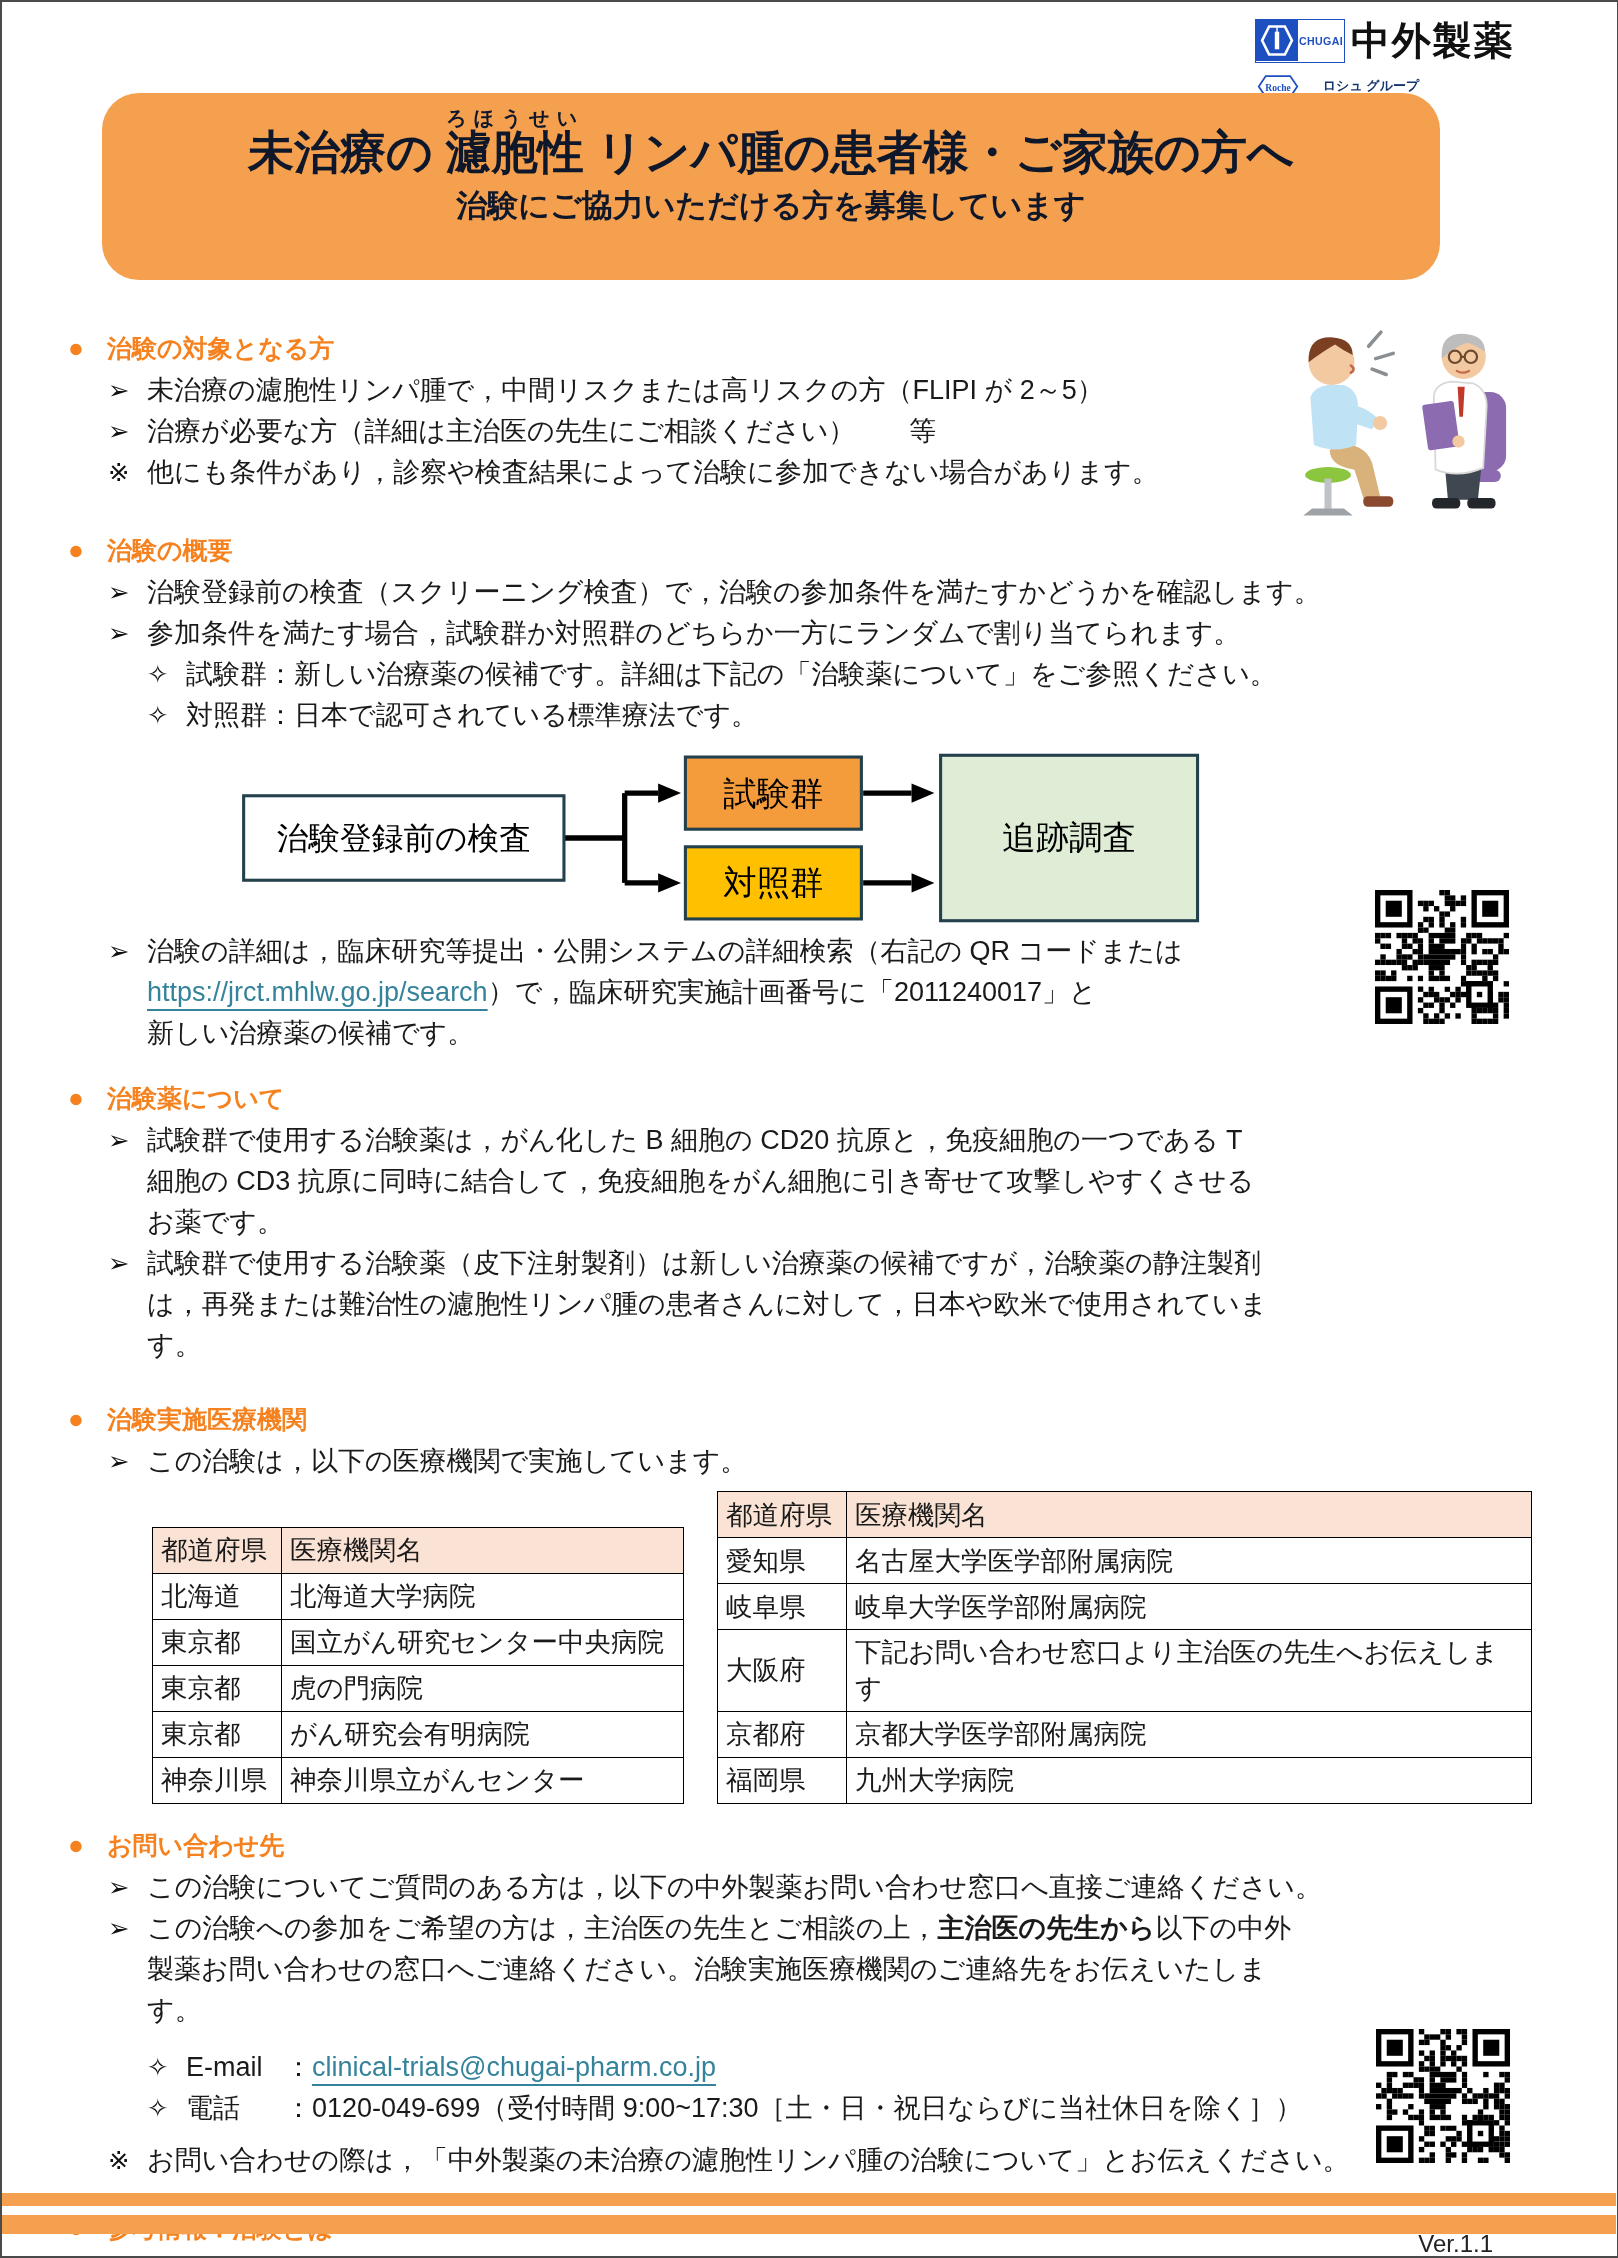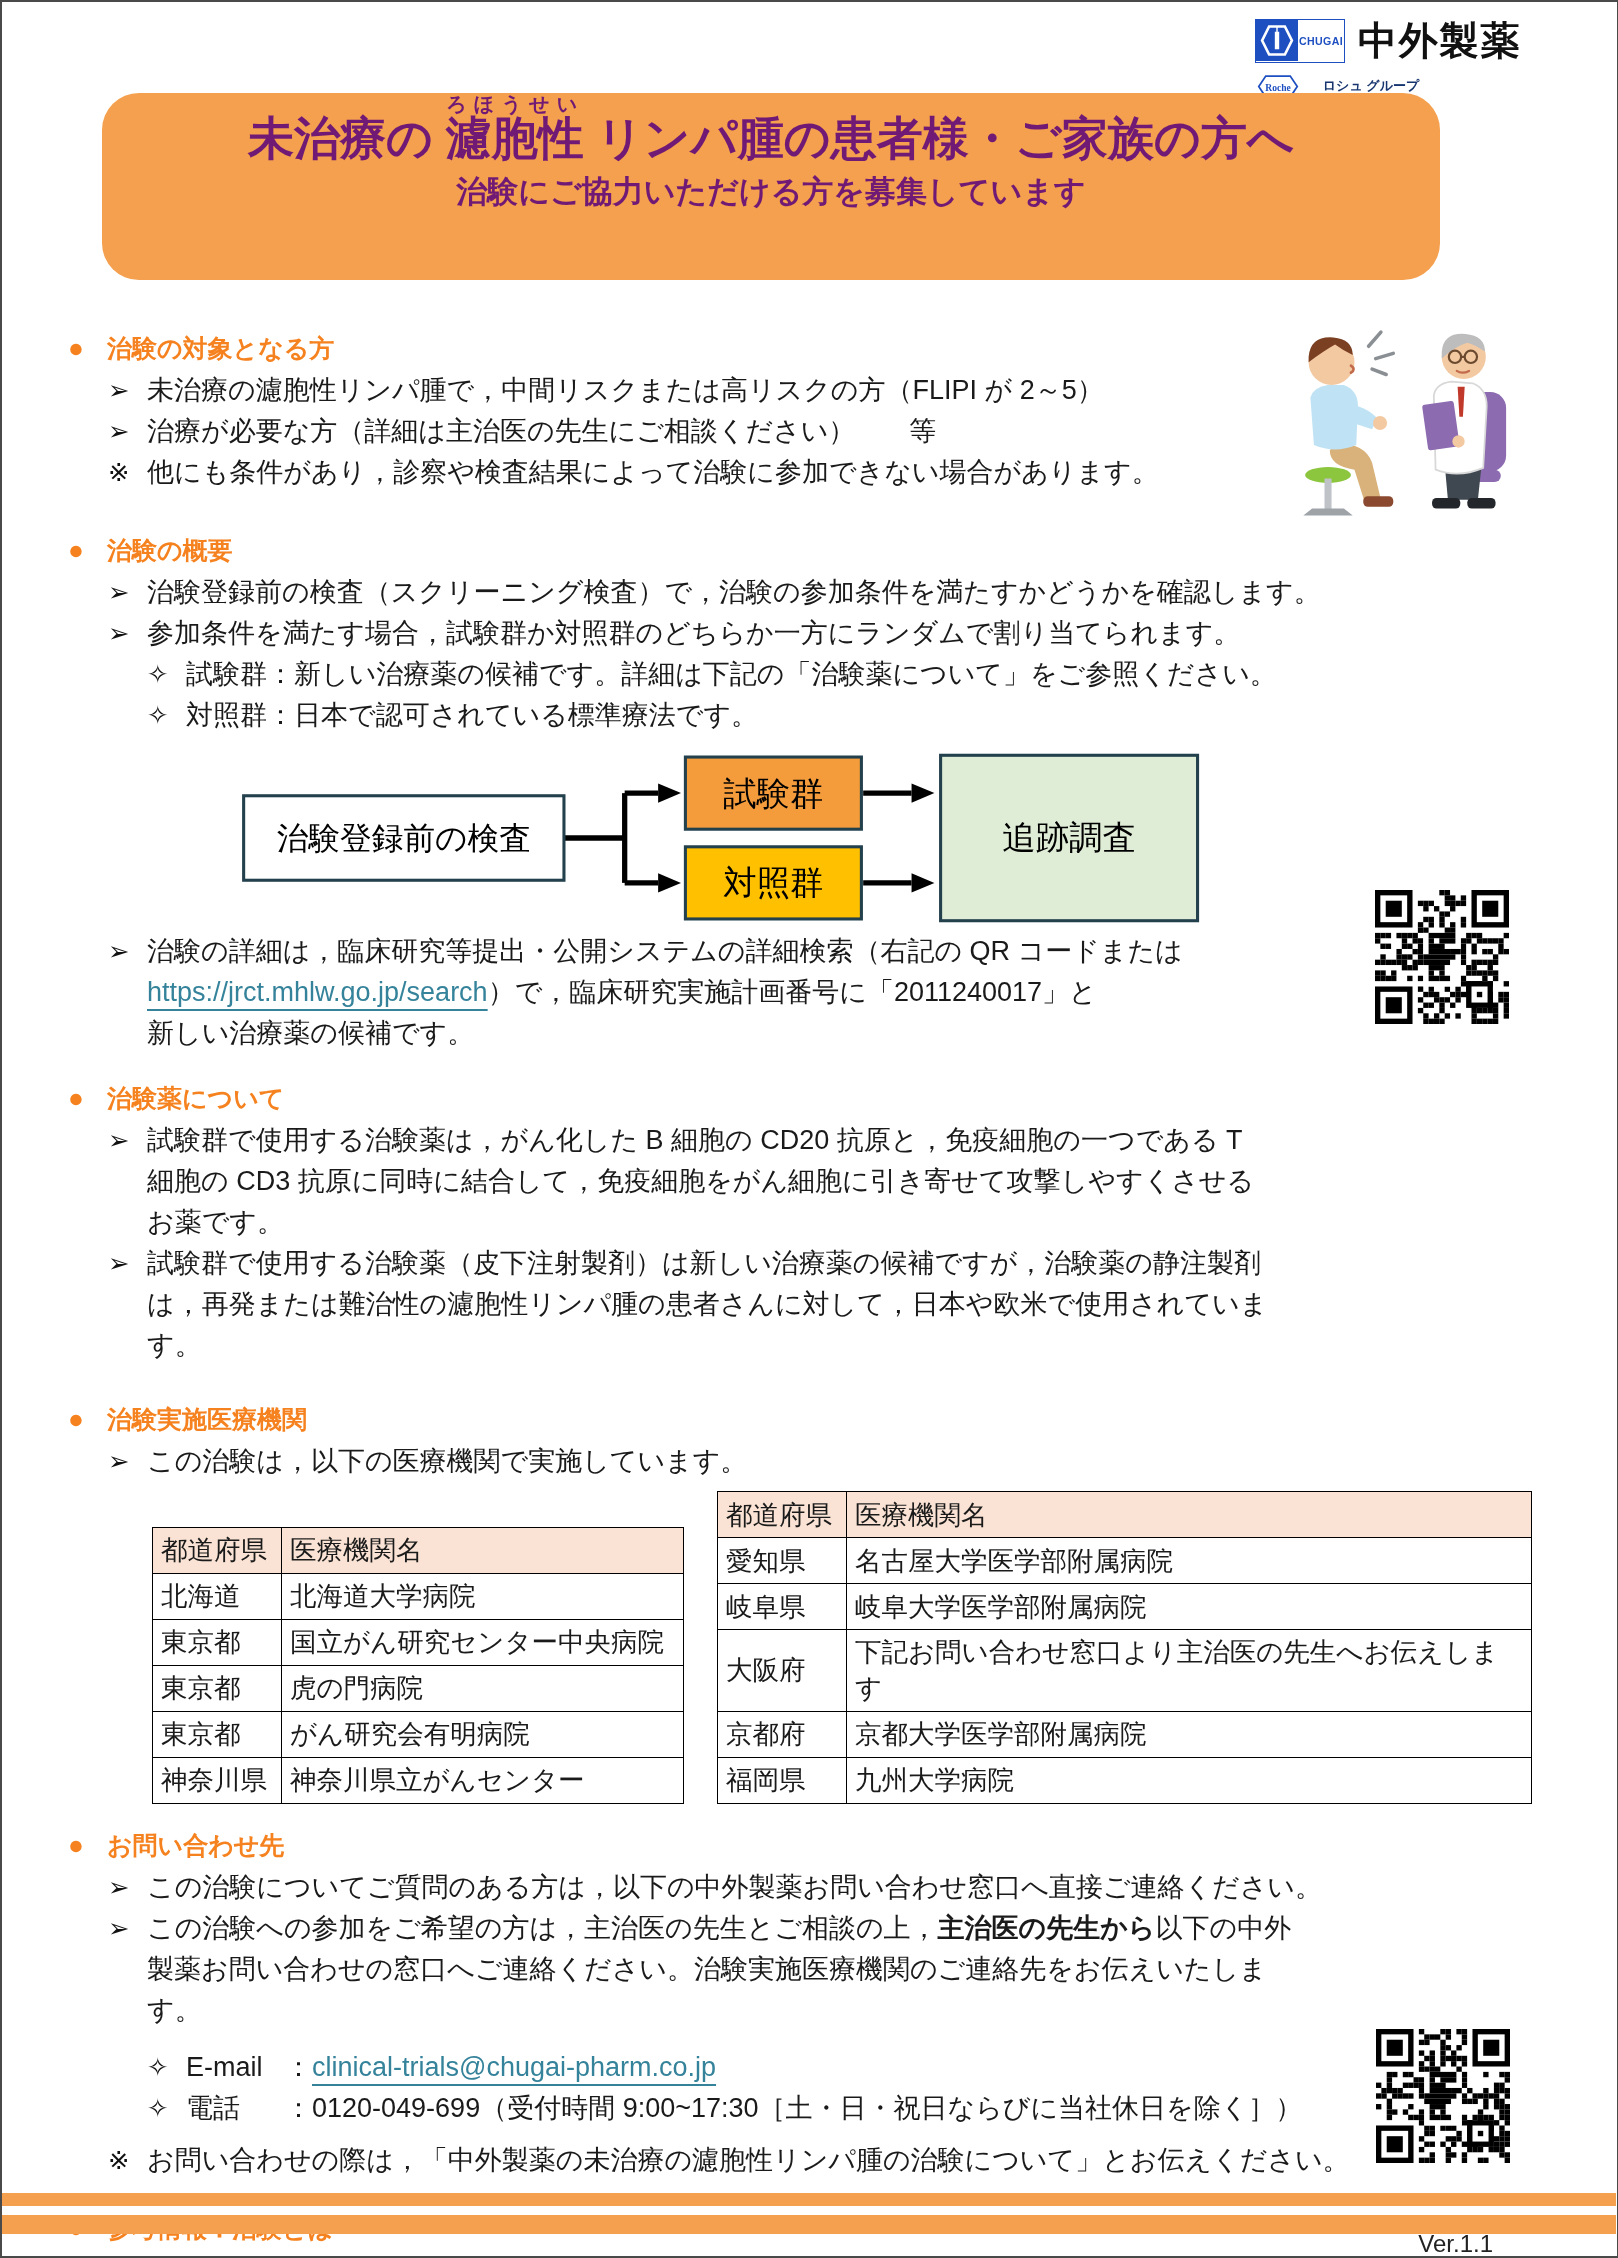--- a/index.html
+++ b/index.html
@@ -18,32 +18,33 @@
   }
   *{box-sizing:border-box;margin:0;padding:0;}
   html,body{background:#ffffff;}
   body{font-family:"Liberation Sans","DejaVu Sans",sans-serif;color:var(--text_black);}
   .page{
     position:relative;width:1619px;height:2258px;background:#fff;
     border:2.6px solid #4a4a4a;overflow:hidden;
   }
   
   .logo-block{position:absolute;left:1253px;top:12.4px;}
-  .logo-row{display:flex;align-items:center;gap:13px;}
+  .logo-row{display:flex;align-items:center;gap:6px;}
   .chugai-lockup{display:flex;align-items:stretch;border:1.8px solid var(--chugai_blue);height:44px;background:#fff;}
   .chugai-square{width:42px;height:41px;background:var(--chugai_blue);display:flex;align-items:center;justify-content:center;}
   .chugai-name-box{width:46px;display:flex;align-items:center;justify-content:center;}
   .chugai-name-box span{font-size:10.6px;font-weight:bold;color:var(--chugai_blue);letter-spacing:0.4px;}
   .company-name{font-size:39px;font-weight:600;color:#111;letter-spacing:1.8px;font-family:"Liberation Sans","DejaVu Sans",sans-serif;}
   .roche-row{display:flex;align-items:center;gap:24px;margin-top:5.3px;margin-left:1.8px;}
   .roche-label{font-size:13px;font-weight:bold;color:var(--roche_navy);}
   
   .banner{
     position:absolute;left:100px;top:91px;width:1338px;height:187px;
-    background:var(--banner_orange);border-radius:37px;color:#701a75;text-align:center;
+    background:var(--banner_orange);border-radius:37px;color:#0f172a;text-align:center;
+    padding-top:14px;
   }
   .banner-title{font-size:46px;font-weight:bold;line-height:1.05;}
   .banner-title ruby rt{font-size:20px;font-weight:bold;letter-spacing:6.2px;margin-bottom:1.8px;}
   .banner-subtitle{font-size:31px;font-weight:bold;margin-top:8.8px;}
   
   .content{position:absolute;left:0;top:278px;width:1619px;padding:0 53px 0 66px;}
   .sec-head{display:flex;align-items:baseline;margin-top:0;color:var(--accent_orange);}
   .sec-head .dot{flex:0 0 39px;font-size:26.5px;line-height:44px;}
   .sec-head .ht{font-size:25px;font-weight:bold;line-height:44px;}
   .li{display:flex;margin-left:40px;}

